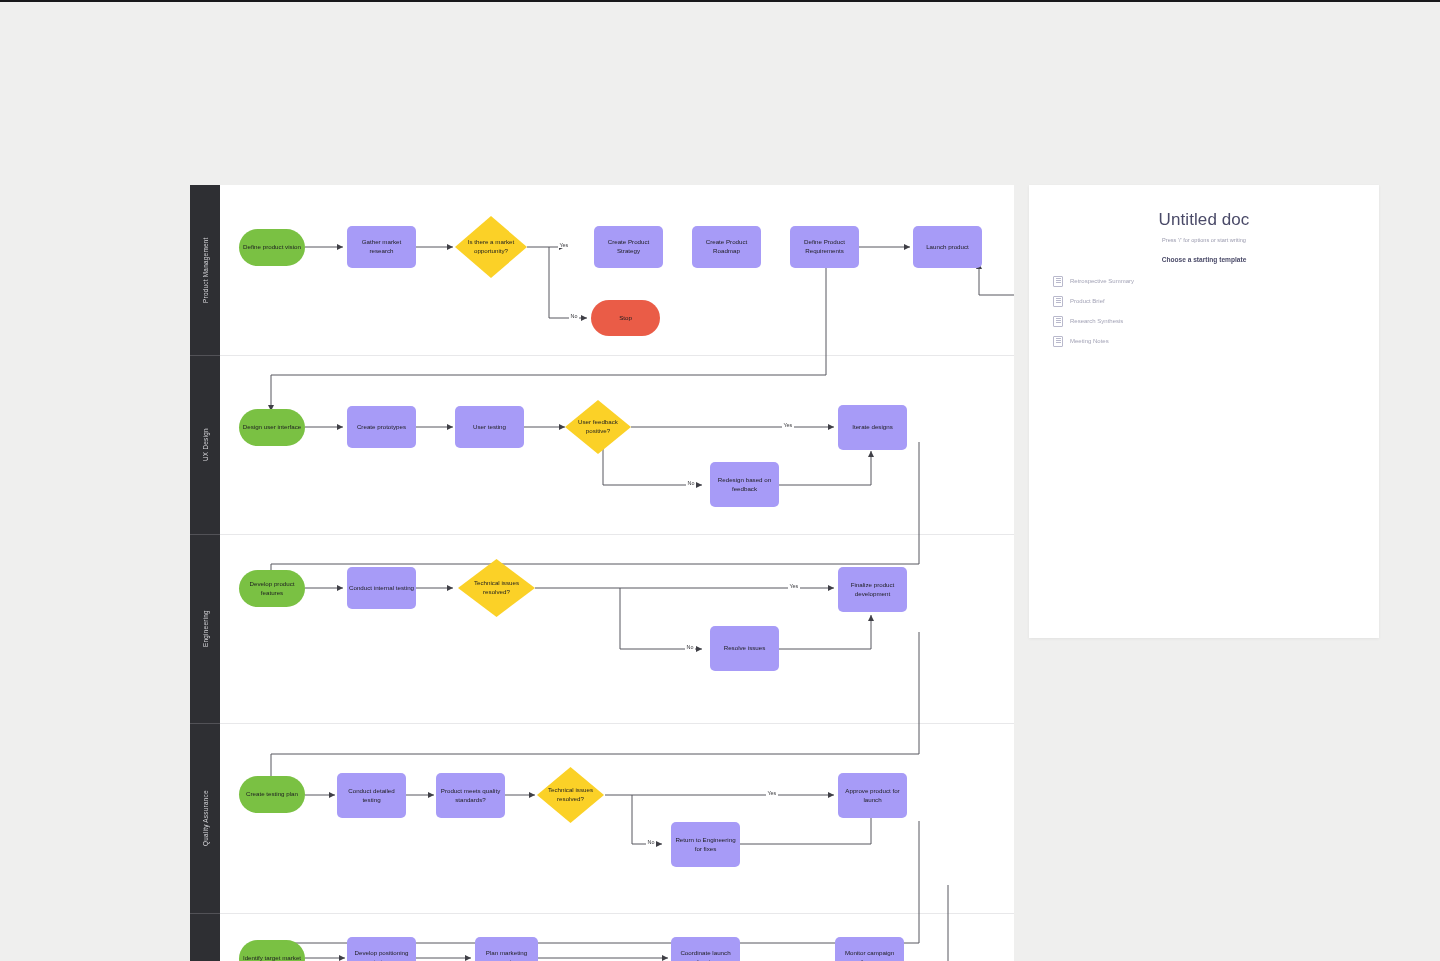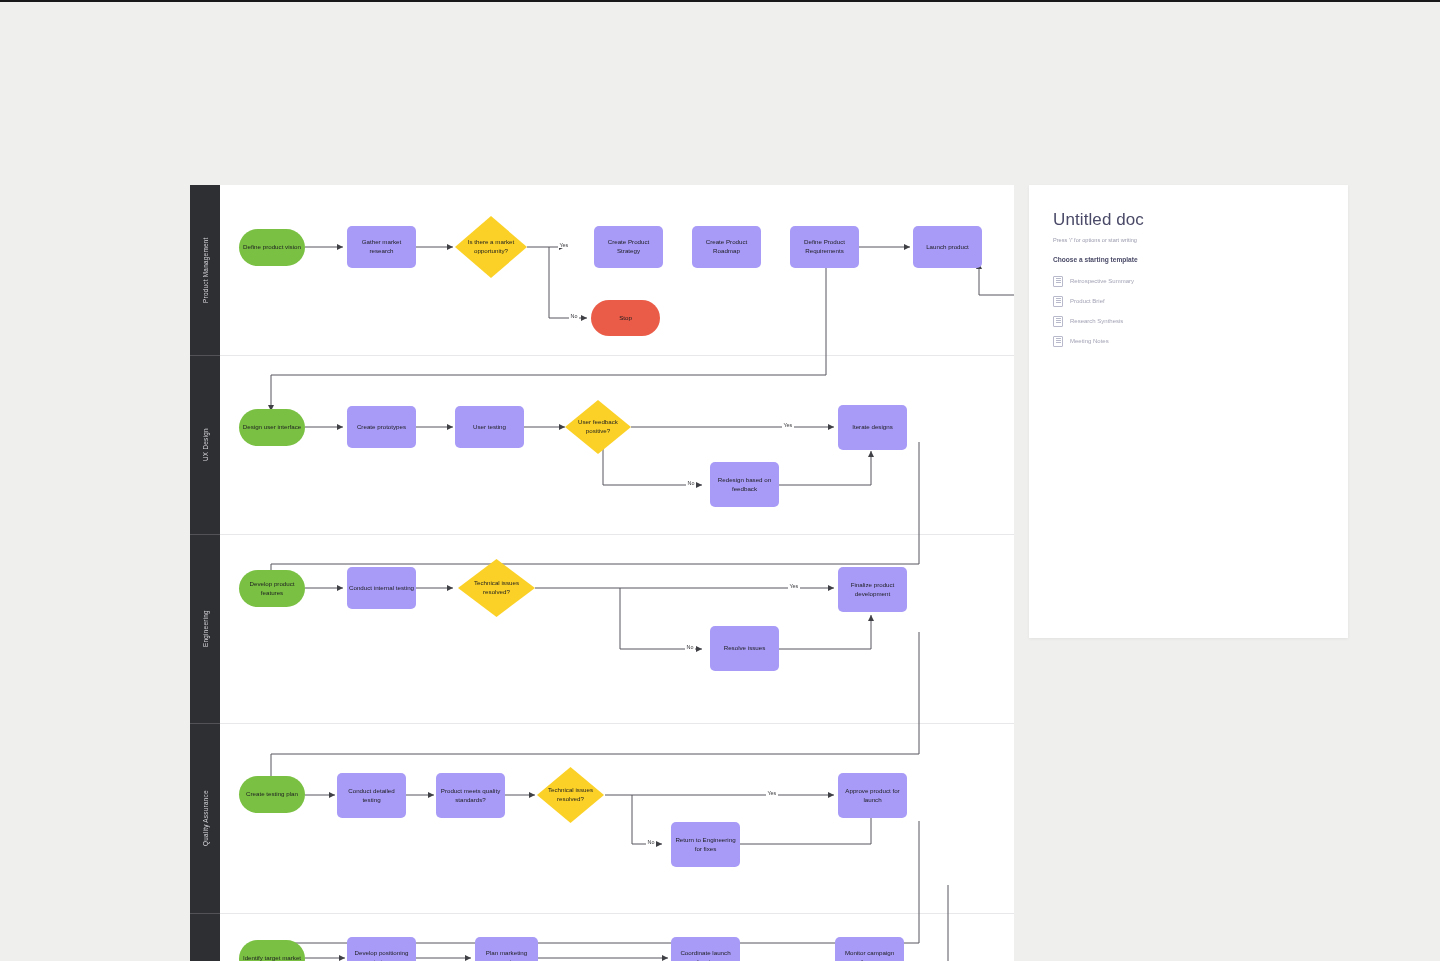--- a/index.html
+++ b/index.html
@@ -49,22 +49,22 @@
 
   
   #wires{position:absolute;left:0;top:0;width:824px;height:776px;pointer-events:none;}
   .edge-label{
     position:absolute;font-size:5.4px;color:#3a3a3f;background:#fff;
     padding:0 1.5px;white-space:nowrap;
   }
 
   
   #doc-panel{
-    position:absolute;left:1029px;top:185px;width:319px;height:453px;
-    background:#ffffff;box-shadow:0 1px 3px rgba(0,0,0,.06);
+    position:absolute;left:1029px;top:185px;width:350px;height:453px;
+    background:#ffffff;box-shadow:0 1px 3px rgba(0,0,0,.06);text-align:center;
   }
   #doc-inner{padding:25px 24px 0 24px;}
   #doc-title{
     font-size:17px;color:#4a4a68;font-weight:400;margin:0 0 7px 0;letter-spacing:.1px;
   }
   #doc-hint{font-size:5.6px;color:#9a9aae;margin:0 0 13px 0;}
   #doc-sub{font-size:6.6px;color:#4a4a68;font-weight:700;margin:0 0 8px 0;}
   .tmpl-row{display:flex;align-items:center;gap:7px;height:20px;cursor:pointer;}
   .tmpl-ico{
     width:8px;height:9px;border:1px solid #b9b9cc;border-radius:1px;

